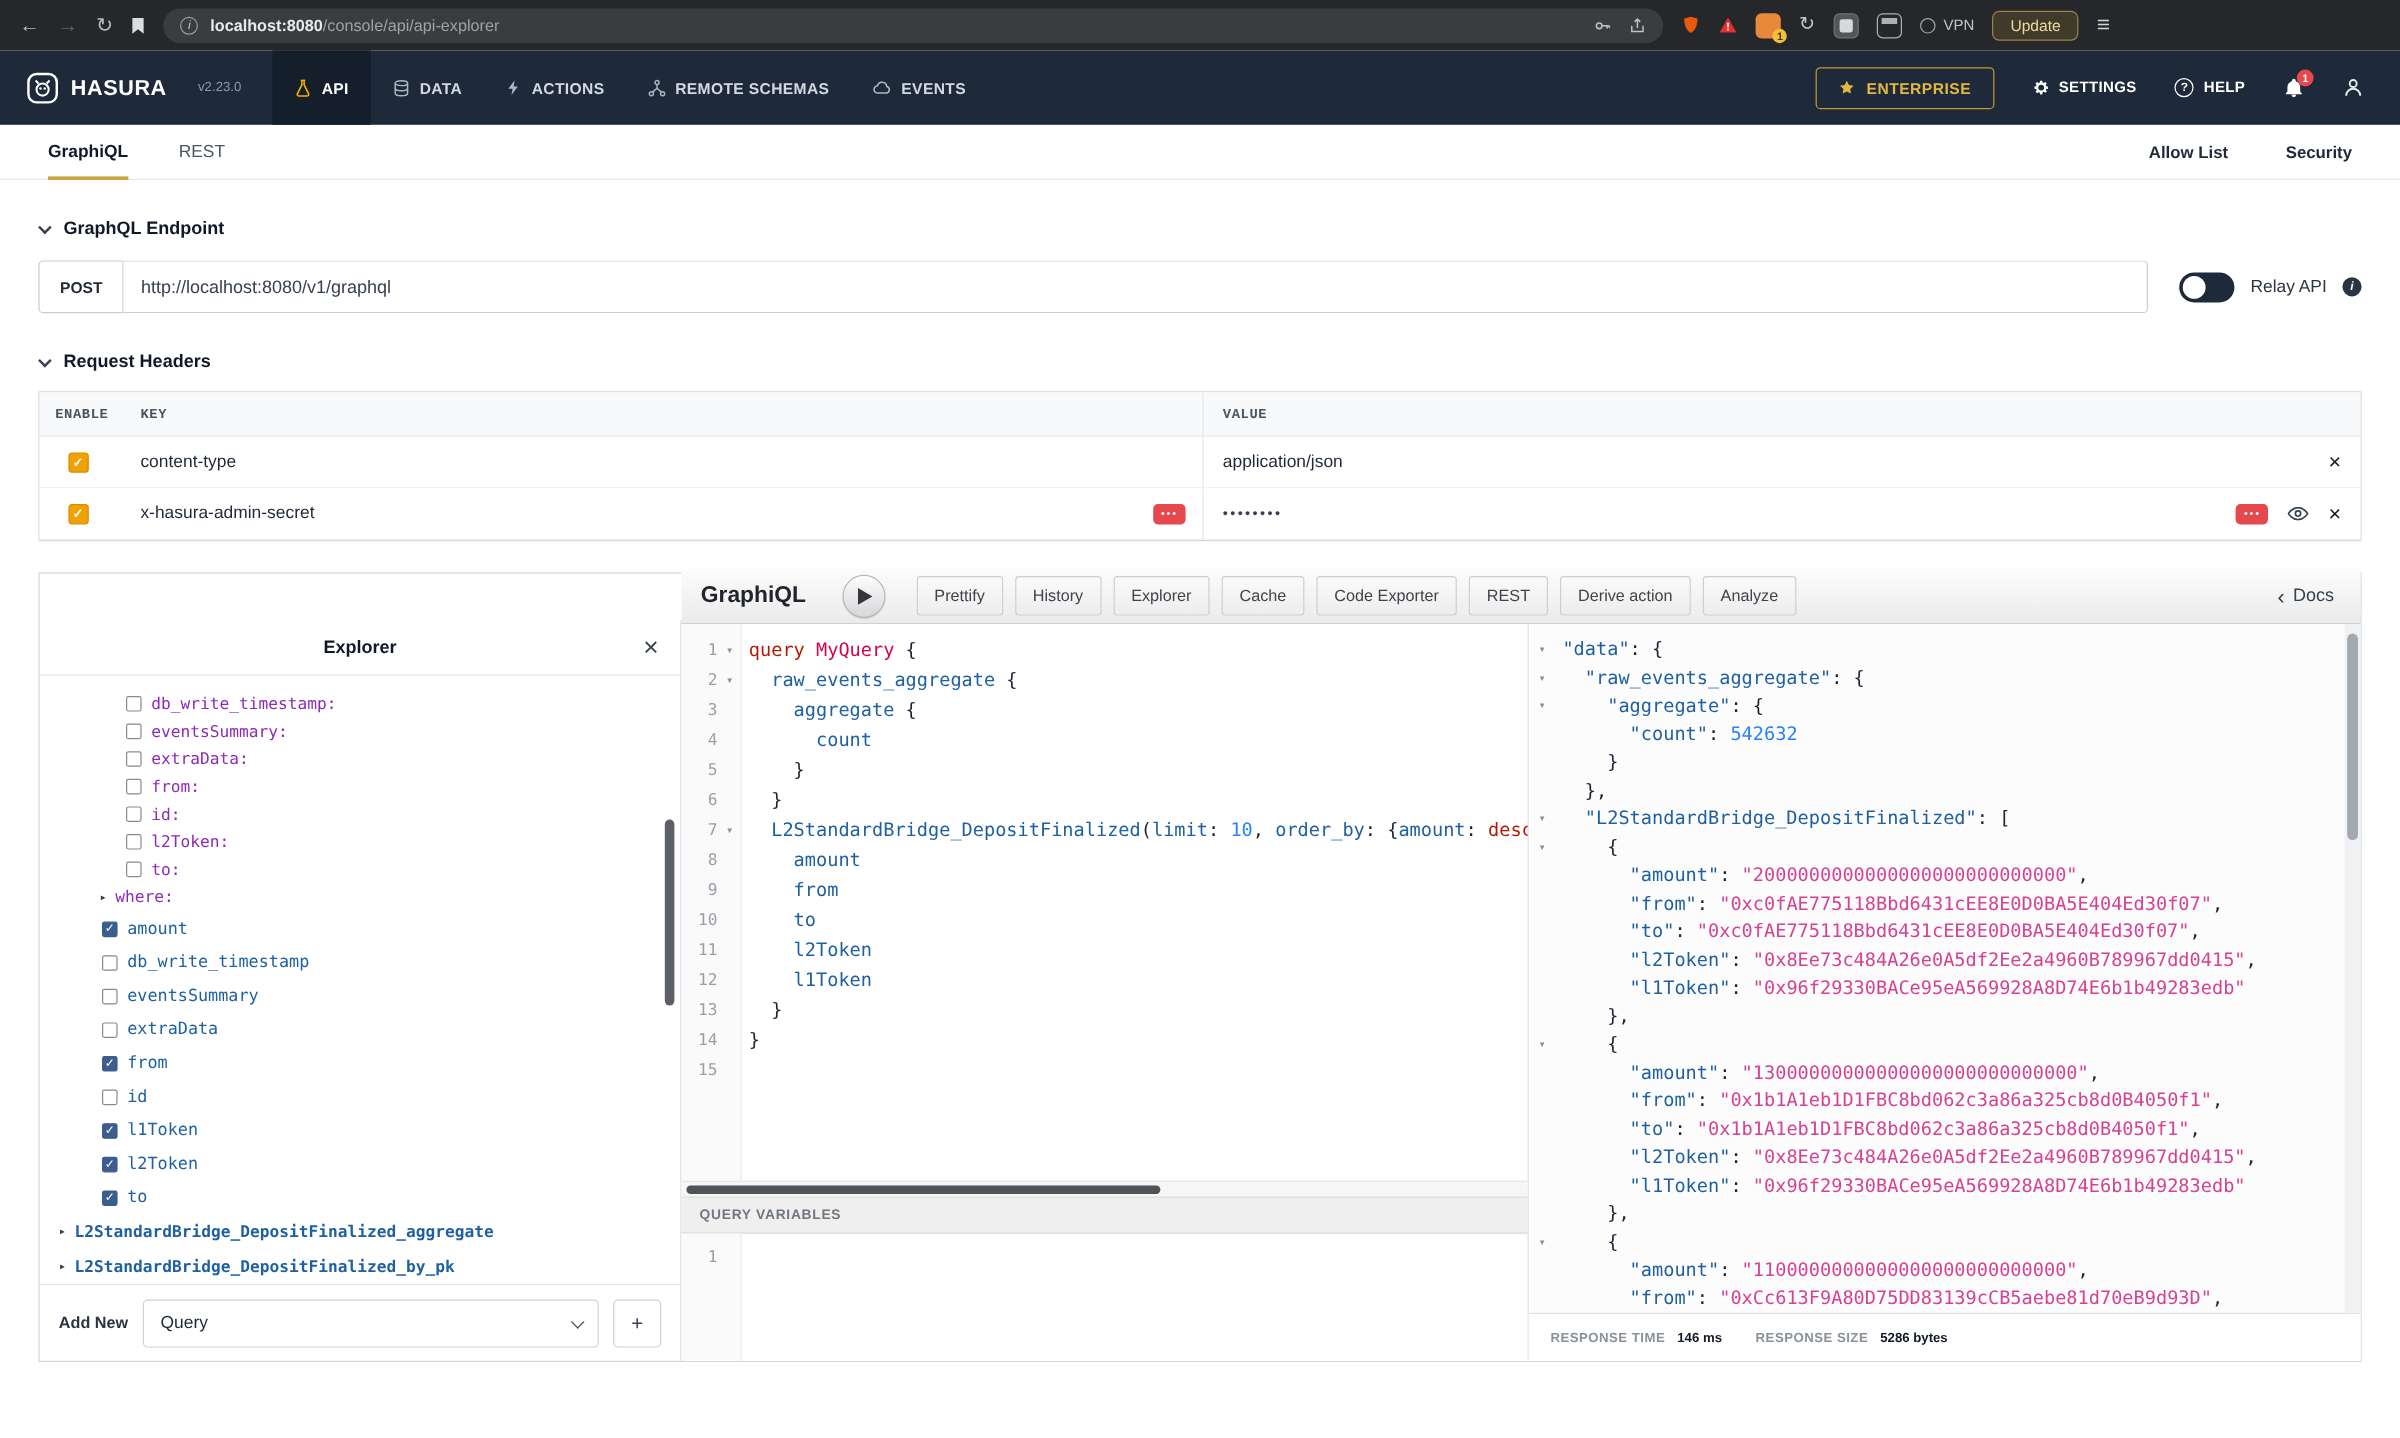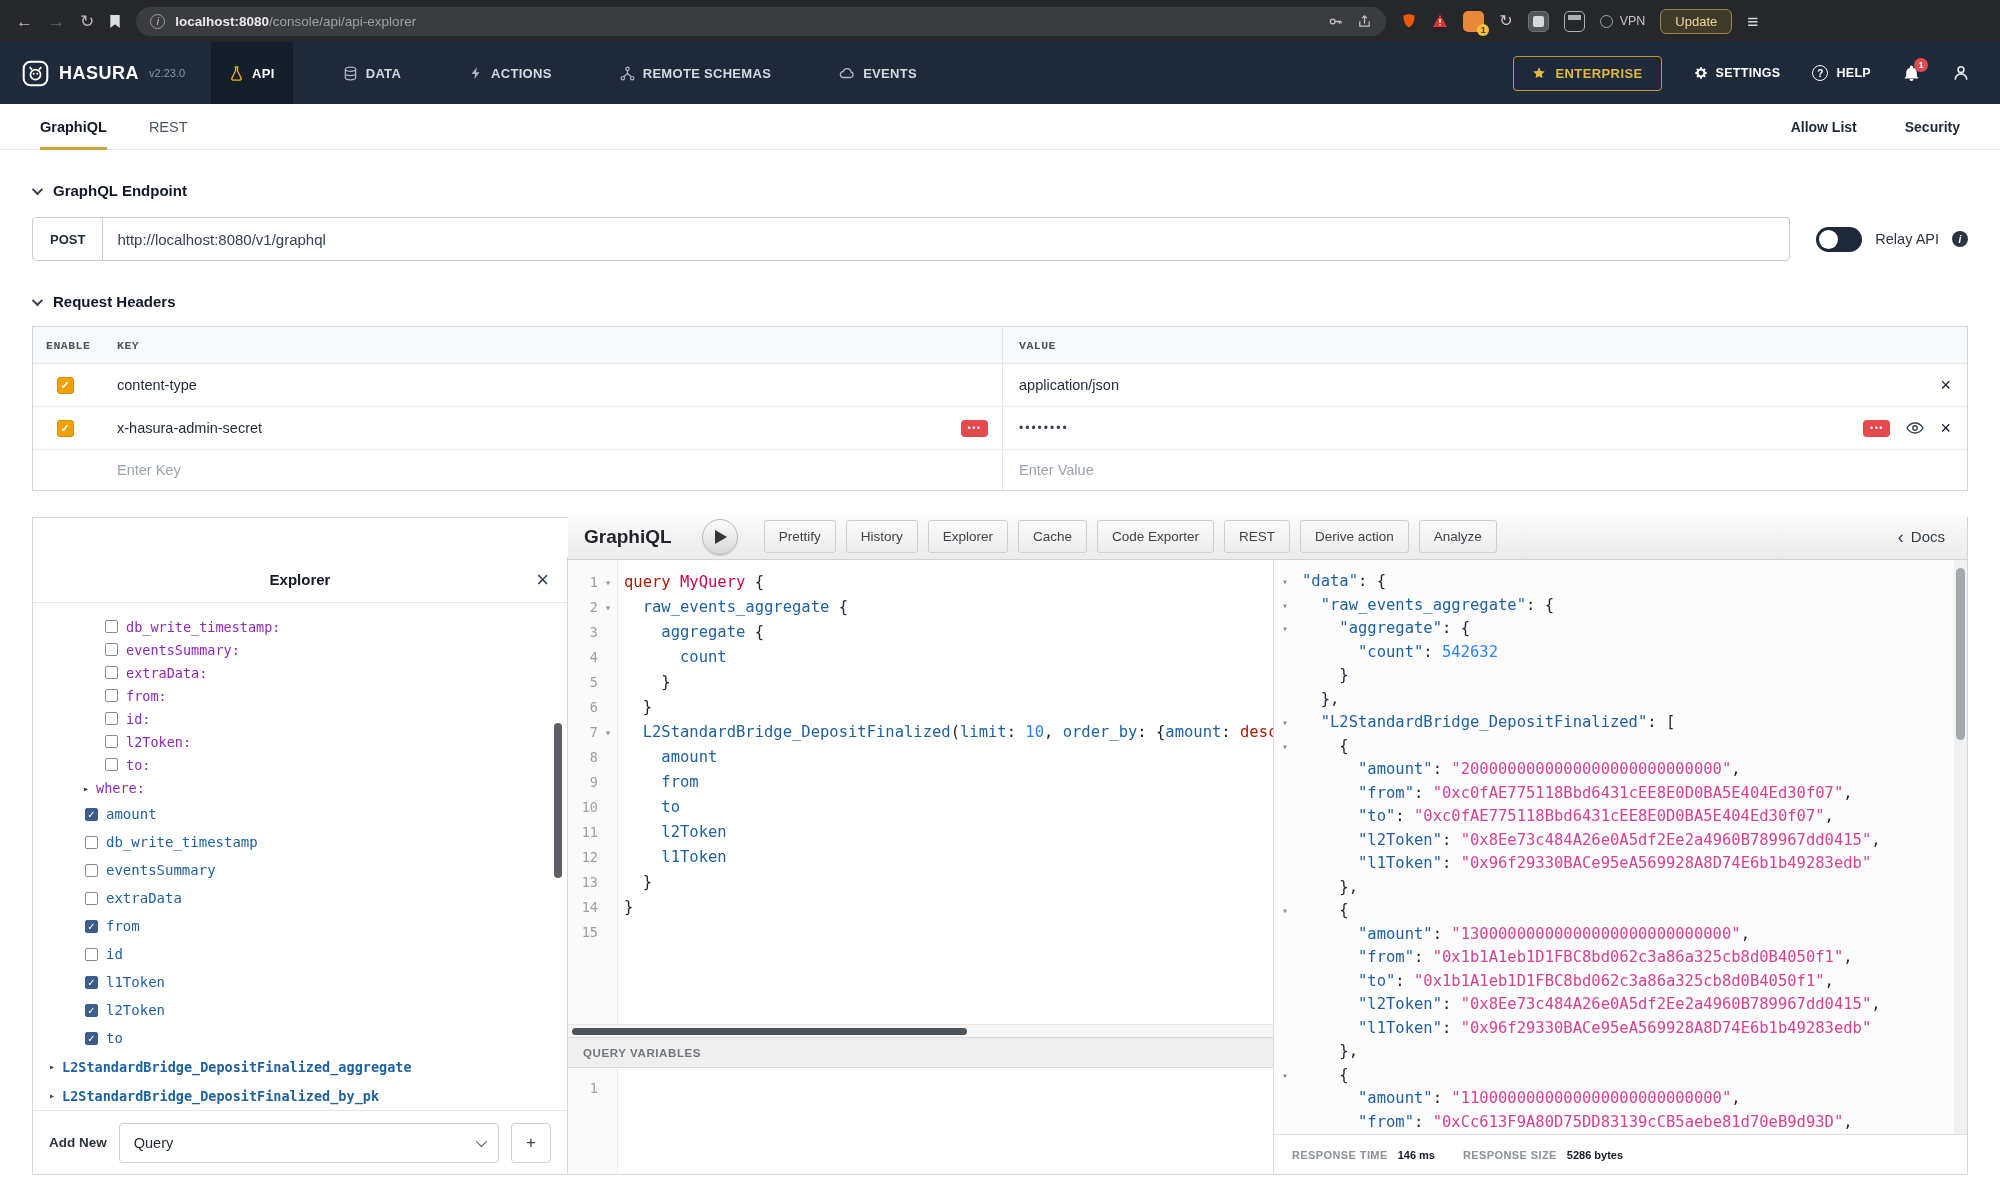--- a/index.html
+++ b/index.html
@@ -27,22 +27,22 @@
   .ext-frame::after{content:"";position:absolute;left:3px;right:3px;top:3px;height:5px;background:#aeb0b4;}
   .vpn{display:flex;align-items:center;gap:7px;color:#c3c4c7;font-size:12.5px;}
   .vpn-dot{width:13px;height:13px;border:1.4px solid #9fa1a4;border-radius:50%;}
   .update-btn{background:#3f3a2a;border:1px solid #9a8447;color:#ecd9a0;border-radius:6px;padding:4px 14px;font-size:13px;font-family:inherit;}
   .menu{color:#d3d4d6;font-size:19px;line-height:1;}
 
   
   .hasura-nav{height:62px;background:#1e2a3a;display:flex;align-items:center;padding-left:22px;}
   .brand{display:flex;align-items:center;gap:10px;margin-right:26px;}
   .brand-name{color:#fff;font-weight:700;font-size:18px;letter-spacing:.5px;}
-  .brand-ver{color:#8b97a5;font-size:11px;}
-  .nav-items{display:flex;align-self:stretch;gap:32px;}
+  .brand-ver{color:#8b97a5;font-size:11px;margin-left:16px;}
+  .nav-items{display:flex;align-self:stretch;}
   .nav-item{display:flex;align-items:center;gap:8px;padding:0 18px;color:#d4d9e0;font-size:13px;font-weight:700;letter-spacing:.3px;cursor:default;}
   .nav-item .nav-ico{display:flex;color:#aeb7c2;}
   .nav-item.active{background:#151f2c;color:#fff;}
   .nav-item.active .nav-ico{color:#f5b301;}
   .nav-right{margin-left:auto;display:flex;align-items:center;gap:32px;padding-right:30px;}
   .ent-btn{display:flex;align-items:center;gap:9px;background:transparent;border:1.5px solid #c49a2f;color:#e3b840;font-weight:700;font-size:13px;letter-spacing:.4px;padding:9px 18px;border-radius:4px;font-family:inherit;}
   .ent-btn .star{display:flex;color:#e3b840;}
   .nav-util{display:flex;align-items:center;gap:8px;color:#fff;font-size:12.5px;font-weight:700;letter-spacing:.3px;}
   .qmark{width:16px;height:16px;border:1.5px solid #fff;border-radius:50%;font-size:10px;display:flex;align-items:center;justify-content:center;}
   .bell-wrap{position:relative;display:flex;color:#fff;}
@@ -374,29 +374,20 @@
               <svg viewBox="0 0 18 12" width="18" height="12" fill="none" stroke="#374151" stroke-width="1.4">
                 <path d="M1 6s3-5 8-5 8 5 8 5-3 5-8 5-8-5-8-5z"></path>
                 <circle cx="9" cy="6" r="2.2"></circle>
               </svg>
             </span>
             <span class="x-btn">×</span>
           </span>
         </div>
       </div>
     </div>
-  <div class="hrow new-row">
-    <div class="c-enable"></div>
-    <div class="c-key">
-      <input class="ph-input" placeholder="Enter Key" style="">
-    </div>
-    <div class="c-value">
-      <input class="ph-input" placeholder="Enter Value" style="">
-    </div>
-  </div>
 </div>
 
 <div class="workspace">
 
   <div class="explorer-panel">
     <div class="exp-header">
       <span class="exp-title">Explorer</span>
       <span class="exp-close">×</span>
     </div>
     <div class="exp-tree">

